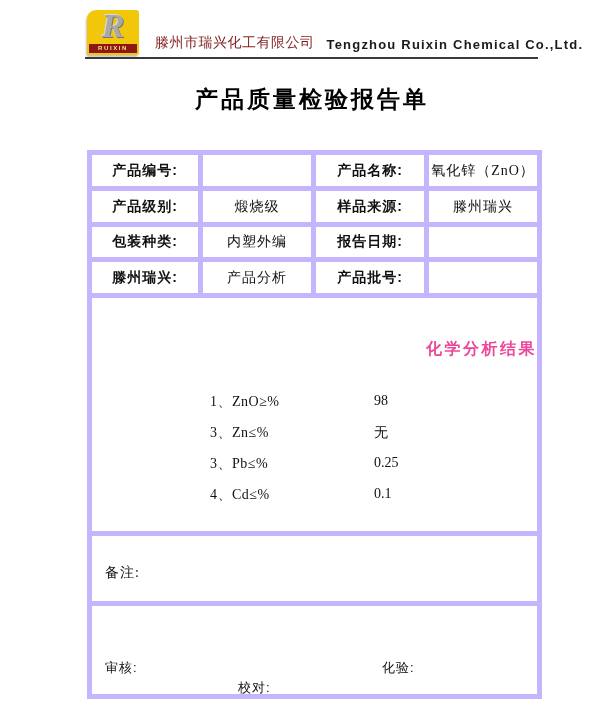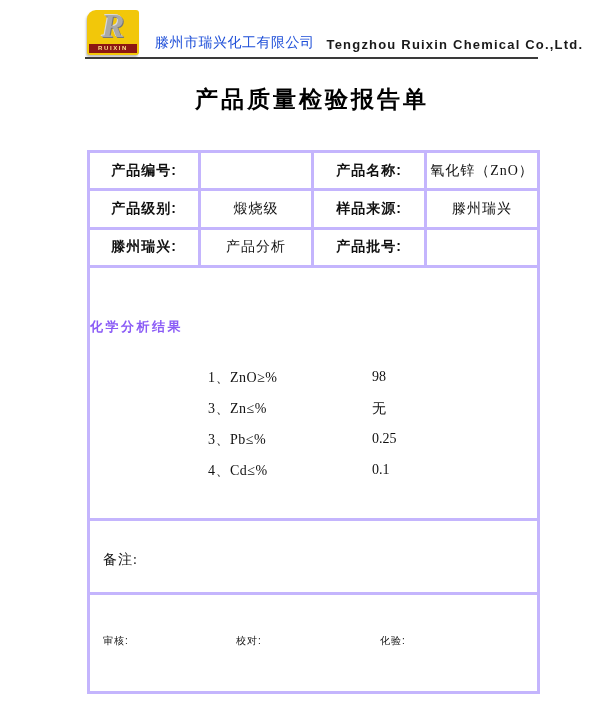--- a/index.html
+++ b/index.html
@@ -54,21 +54,21 @@
     color: #ffe08a;
     font-size: 6px;
     font-weight: bold;
     letter-spacing: 1.6px;
     text-align: center;
     line-height: 9px;
   }
   .company-cn {
     font-family: "Liberation Serif", serif;
     font-size: 14px;
-    color: #1d4ed8;
+    color: #7f1d1d;
     letter-spacing: 0.5px;
     margin-right: 12px;
     padding-bottom: 3px;
     white-space: nowrap;
   }
   .company-en {
     font-size: 13px;
     font-weight: bold;
     color: #1a1a1a;
     letter-spacing: 1.2px;
@@ -101,47 +101,47 @@
     position: absolute;
     left: 87px;
     top: 150px;
     width: 450px;
     height: 544px;
     border-collapse: collapse;
     table-layout: fixed;
     border: 2px solid #161616;
   }
   table.report td {
-    border: 3px solid #c4b5fd;
+    border: 5px solid #c4b5fd;
     font-size: 14px;
     vertical-align: middle;
     overflow: hidden;
   }
   td.flabel {
     font-weight: bold;
     text-align: center;
     letter-spacing: 1px;
     font-family: "Liberation Sans", sans-serif;
   }
   td.fvalue {
     text-align: center;
     font-family: "Liberation Serif", serif;
     letter-spacing: 1px;
   }
 
   
   td.analysis-cell { vertical-align: top; position: relative; }
   .analysis-heading {
     padding-top: 23px;
-    text-align: left;
-    font-family: "Liberation Serif", serif;
-    font-size: 13px;
+    text-align: right;
+    font-family: "Liberation Serif", serif;
+    font-size: 16px;
     font-weight: 600;
     letter-spacing: 2.5px;
-    color: #8b5cf6;
+    color: #ec4899;
   }
   .analysis-items { margin-top: 30px; }
   .analysis-item { position: relative; height: 31px; }
   .ai-label {
     position: absolute;
     left: 118px;
     top: 3px;
     font-family: "Liberation Serif", serif;
     font-size: 14px;
     letter-spacing: 0.5px;
@@ -162,28 +162,28 @@
     vertical-align: top;
     padding: 8px 0 0 13px;
     font-family: "Liberation Serif", serif;
     letter-spacing: 1px;
   }
 
   
   td.sign-cell { position: relative; }
   .sign-item {
     position: absolute;
-    top: 39px;
+    top: 53px;
     font-family: Liberation Sans, sans-serif;
-    font-size: 10px;
+    font-size: 13px;
     letter-spacing: 1px;
     white-space: nowrap;
   }
   .sign-review    { left: 13px; }
-  .sign-proofread { left: 146px; }
+  .sign-proofread { left: 146px; margin-top: 20px; }
   .sign-test      { left: 290px; }
 </style>
 </head>
 <body>
 
 <div class="page">
 
   <div class="header-row">
     <div class="logo">
       <div class="logo-letter">R</div>
@@ -209,20 +209,26 @@
       <td class="fvalue"></td>
       <td class="flabel">产品名称:</td>
       <td class="fvalue">氧化锌（ZnO）</td>
     </tr>
     <tr style="height:36px">
       <td class="flabel">产品级别:</td>
       <td class="fvalue">煅烧级</td>
       <td class="flabel">样品来源:</td>
       <td class="fvalue">滕州瑞兴</td>
     </tr>
+    <tr style="height:35px">
+      <td class="flabel">包装种类:</td>
+      <td class="fvalue">内塑外编</td>
+      <td class="flabel">报告日期:</td>
+      <td class="fvalue"></td>
+    </tr>
     <tr style="height:36px">
       <td class="flabel">滕州瑞兴:</td>
       <td class="fvalue">产品分析</td>
       <td class="flabel">产品批号:</td>
       <td class="fvalue"></td>
     </tr>
     <tr style="height:238px">
       <td class="analysis-cell" colspan="4">
         <div class="analysis-heading">化学分析结果</div>
         <div class="analysis-items">

